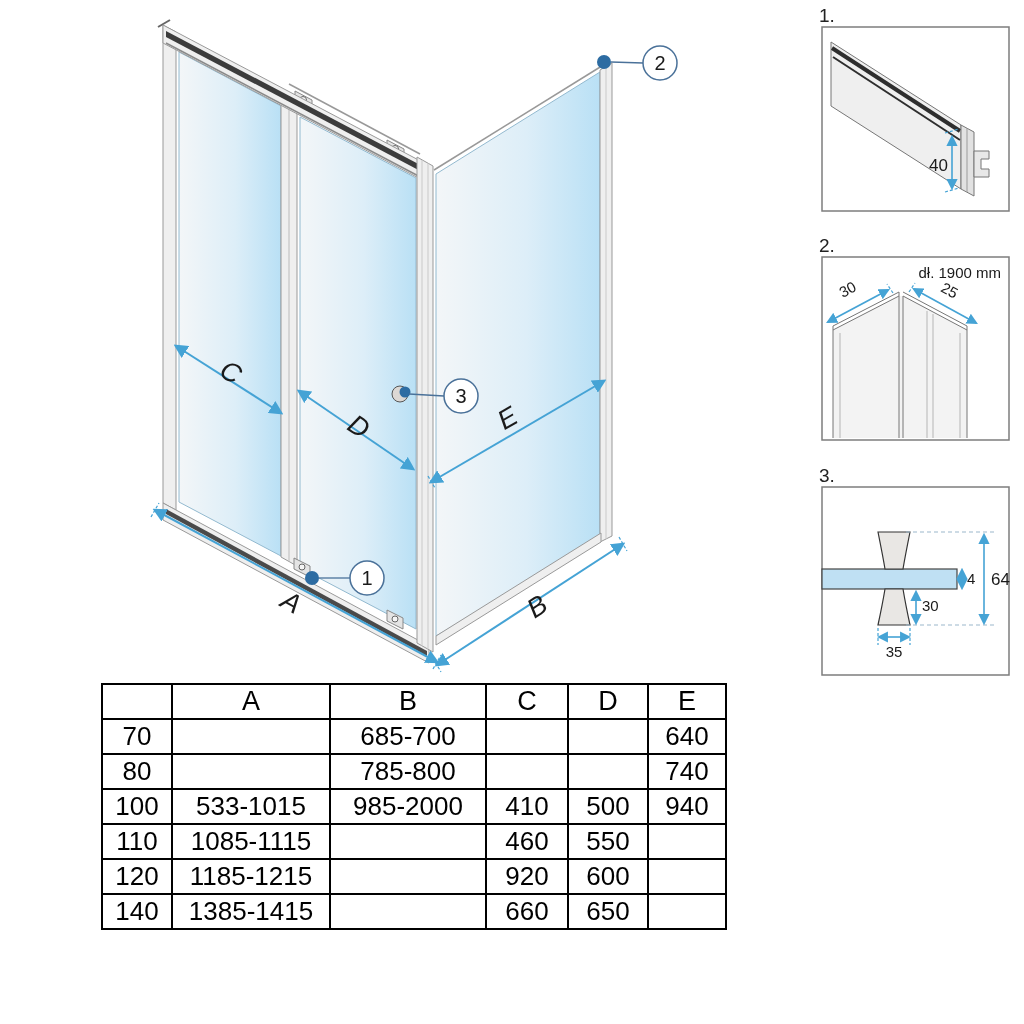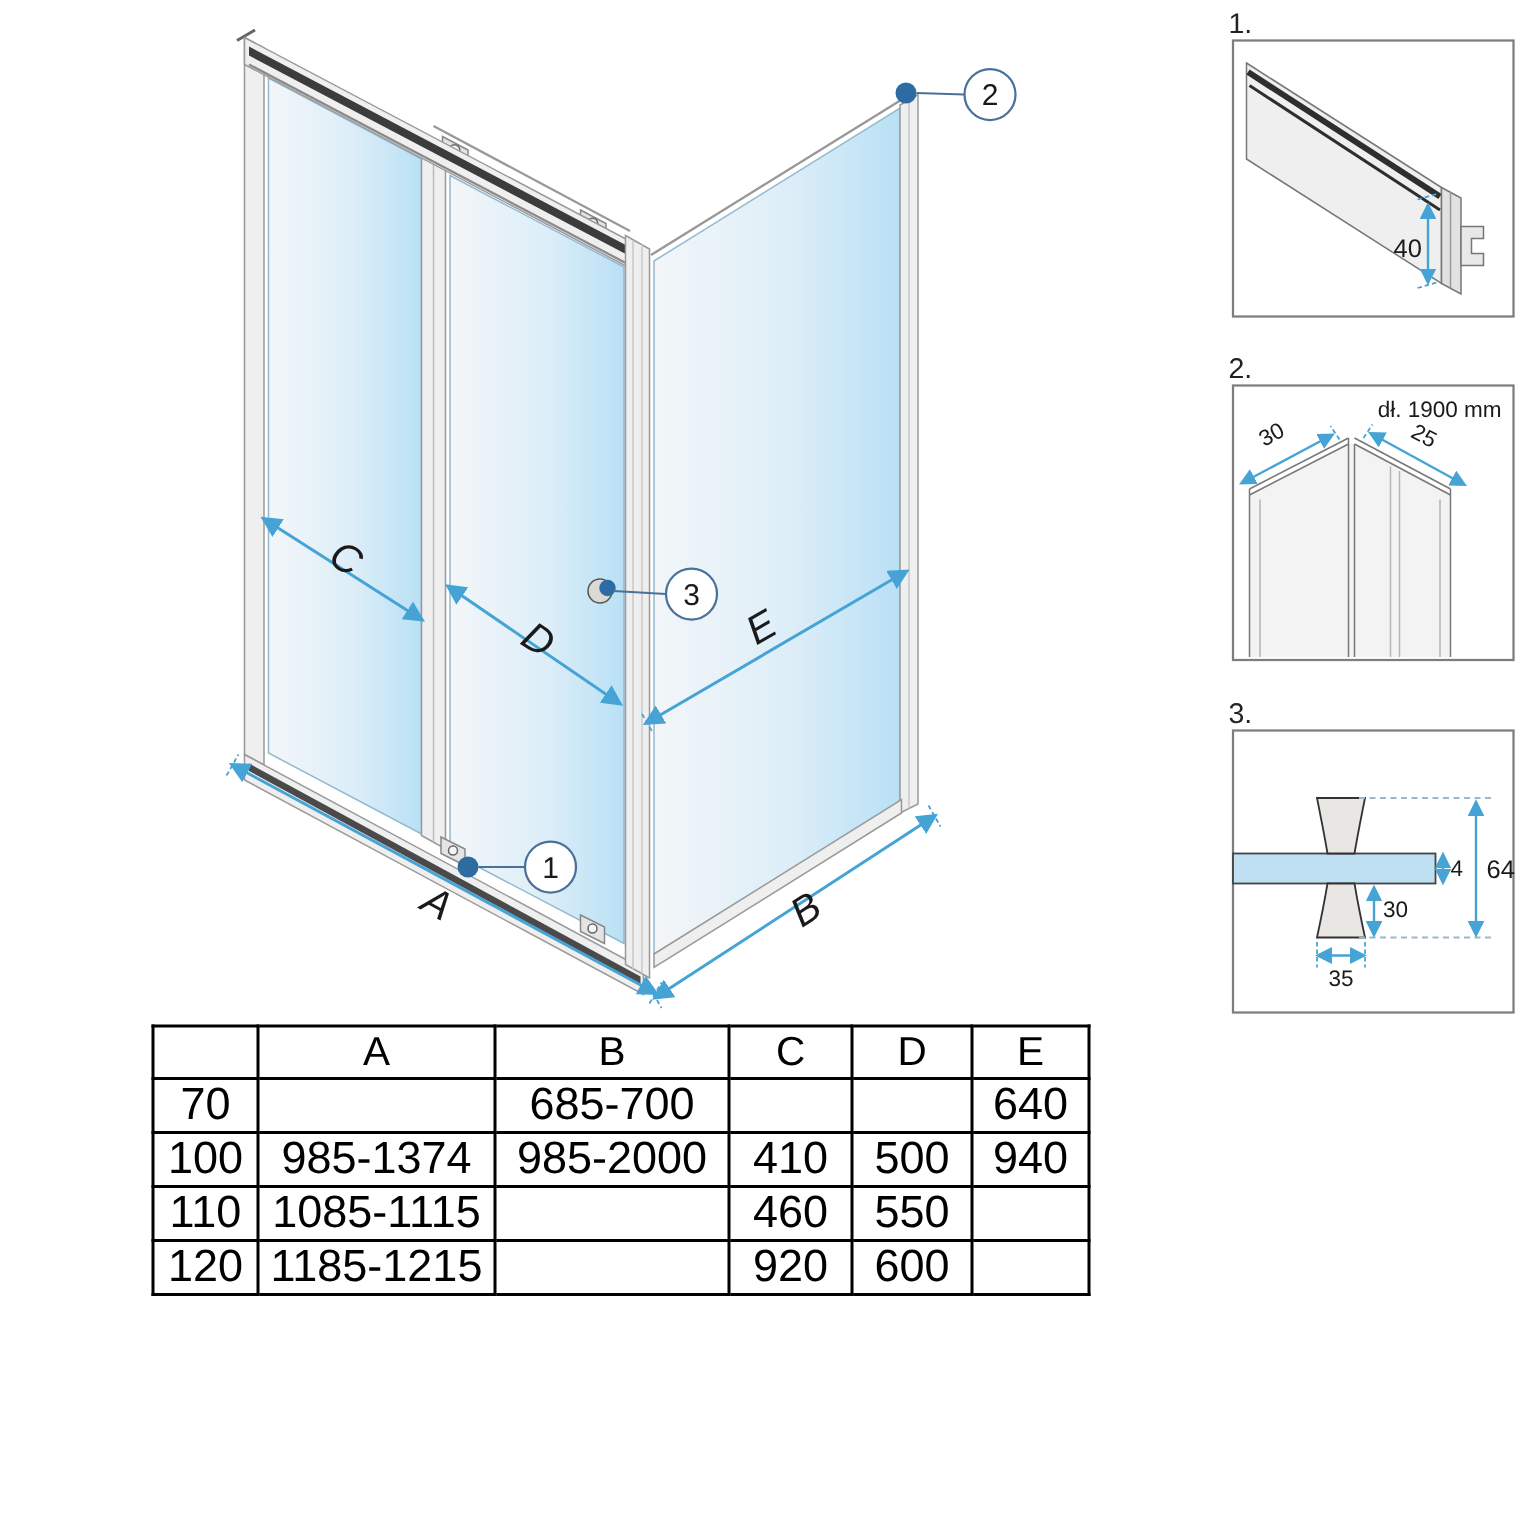--- a/index.html
+++ b/index.html
@@ -24,21 +24,21 @@
   .callout{ fill:#fff; stroke:#4a7199; stroke-width:1.5; }
   .cline  { stroke:#4a7199; stroke-width:1.3; }
   .cdot   { fill:#2d6ca2; }
   .box    { fill:#fff; stroke:#7d7d7d; stroke-width:1.5; }
 
   
   table.spec { position:absolute; left:101px; top:683px; border-collapse:collapse;
                table-layout:fixed; }
   table.spec th, table.spec td {
       border:2px solid #000; padding:0; height:33px; text-align:center;
-      vertical-align:middle; font-size:30px; font-weight:400; color:#000;
+      vertical-align:middle; font-size:26px; font-weight:400; color:#000;
       white-space:nowrap; overflow:hidden; }
   table.spec th { font-size:27px; }
 </style>
 </head>
 <body>
 
 <div id="stage">
 
 <svg width="1024" height="682" viewBox="0 0 1024 682">
   <defs>
@@ -234,22 +234,30 @@
   </tr>
   <tr>
     <td>70</td>
     <td></td>
     <td>685-700</td>
     <td></td>
     <td></td>
     <td>640</td>
   </tr>
   <tr>
+    <td>80</td>
+    <td></td>
+    <td>785-800</td>
+    <td></td>
+    <td></td>
+    <td>740</td>
+  </tr>
+  <tr>
     <td>100</td>
-    <td>985-1374</td>
+    <td>533-1015</td>
     <td>985-2000</td>
     <td>410</td>
     <td>500</td>
     <td>940</td>
   </tr>
   <tr>
     <td>110</td>
     <td>1085-1115</td>
     <td></td>
     <td>460</td>
@@ -257,16 +265,24 @@
     <td></td>
   </tr>
   <tr>
     <td>120</td>
     <td>1185-1215</td>
     <td></td>
     <td>920</td>
     <td>600</td>
     <td></td>
   </tr>
+  <tr>
+    <td>140</td>
+    <td>1385-1415</td>
+    <td></td>
+    <td>660</td>
+    <td>650</td>
+    <td></td>
+  </tr>
 </tbody>
     </table>
 
 </div>
 
 </body></html>

